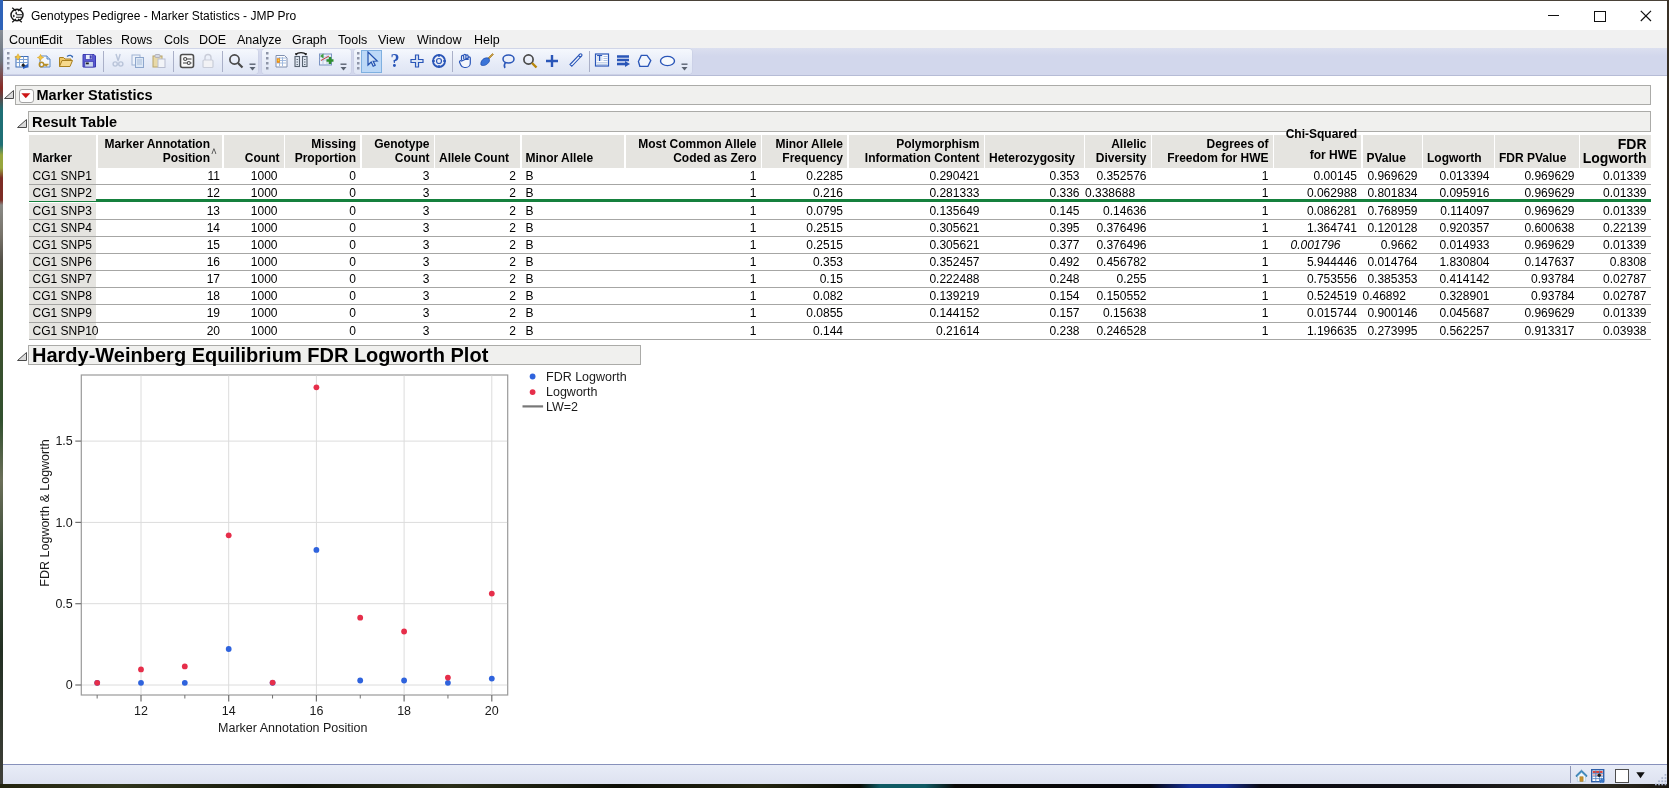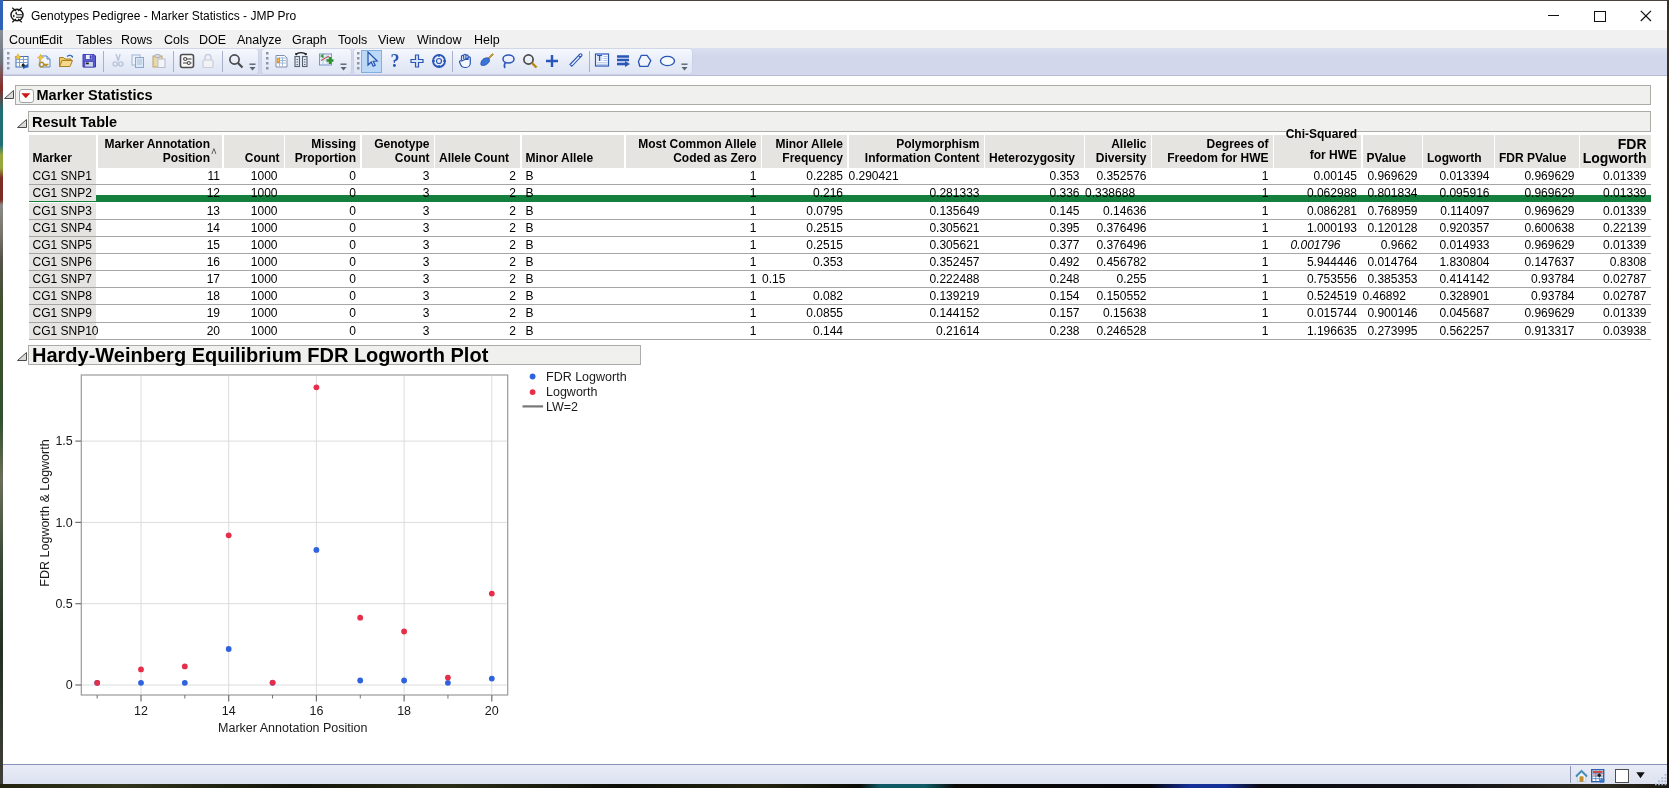--- a/index.html
+++ b/index.html
@@ -289,31 +289,31 @@
     <div style="position:absolute;left:0;top:0;width:67.5px;height:16.15px;background:#e5e4e0;"></div>
     <span style="position:absolute;top:0;left:0.0px;width:67.5px;text-align:left;padding-left:4px;box-sizing:border-box;white-space:nowrap;">CG1 SNP1</span>
     <span style="position:absolute;top:0;left:69.0px;width:124.5px;text-align:right;padding-right:2px;box-sizing:border-box;white-space:nowrap;">11</span>
     <span style="position:absolute;top:0;left:195.0px;width:60.0px;text-align:right;padding-right:6px;box-sizing:border-box;white-space:nowrap;">1000</span>
     <span style="position:absolute;top:0;left:256.5px;width:75.0px;text-align:right;padding-right:4px;box-sizing:border-box;white-space:nowrap;">0</span>
     <span style="position:absolute;top:0;left:333.0px;width:72.0px;text-align:right;padding-right:4px;box-sizing:border-box;white-space:nowrap;">3</span>
     <span style="position:absolute;top:0;left:406.5px;width:85.0px;text-align:right;padding-right:4px;box-sizing:border-box;white-space:nowrap;">2</span>
     <span style="position:absolute;top:0;left:493.0px;width:102.5px;text-align:left;padding-left:4px;box-sizing:border-box;white-space:nowrap;">B</span>
     <span style="position:absolute;top:0;left:597.0px;width:135.0px;text-align:right;padding-right:4px;box-sizing:border-box;white-space:nowrap;">1</span>
     <span style="position:absolute;top:0;left:733.5px;width:85.0px;text-align:right;padding-right:4px;box-sizing:border-box;white-space:nowrap;">0.2285</span>
-    <span style="position:absolute;top:0;left:820.0px;width:135.0px;padding-right:4px;box-sizing:border-box;white-space:nowrap;">0.290421</span>
+    <span style="position:absolute;top:0;left:820.0px;width:135.0px;text-align:right;padding-right:4px;box-sizing:border-box;white-space:nowrap;">0.290421</span>
     <span style="position:absolute;top:0;left:956.5px;width:98.5px;text-align:right;padding-right:4px;box-sizing:border-box;white-space:nowrap;">0.353</span>
     <span style="position:absolute;top:0;left:1056.5px;width:65.5px;text-align:right;padding-right:4px;box-sizing:border-box;white-space:nowrap;">0.352576</span>
     <span style="position:absolute;top:0;left:1123.5px;width:120.5px;text-align:right;padding-right:4px;box-sizing:border-box;white-space:nowrap;">1</span>
     <span style="position:absolute;top:0;left:1245.5px;width:87.0px;text-align:right;padding-right:4px;box-sizing:border-box;white-space:nowrap;">0.00145</span>
     <span style="position:absolute;top:0;left:1334.0px;width:59.0px;text-align:right;padding-right:4px;box-sizing:border-box;white-space:nowrap;">0.969629</span>
     <span style="position:absolute;top:0;left:1394.5px;width:70.5px;text-align:right;padding-right:4px;box-sizing:border-box;white-space:nowrap;">0.013394</span>
     <span style="position:absolute;top:0;left:1466.5px;width:83.5px;text-align:right;padding-right:4px;box-sizing:border-box;white-space:nowrap;">0.969629</span>
     <span style="position:absolute;top:0;left:1551.5px;width:70.5px;text-align:right;padding-right:4px;box-sizing:border-box;white-space:nowrap;">0.01339</span>
   </div>
-<div style="position:absolute;left:28.5px;top:185.35px;width:1622px;height:17.15px;border-bottom:7px solid #15803d;box-sizing:border-box;font-size:12px;line-height:16.15px;">
+<div style="position:absolute;left:28.5px;top:185.35px;width:1622px;height:17.15px;border-bottom:3px solid #15803d;box-sizing:border-box;font-size:12px;line-height:16.15px;">
     <div style="position:absolute;left:0;top:0;width:67.5px;height:16.15px;background:#e5e4e0;"></div>
     <span style="position:absolute;top:0;left:0.0px;width:67.5px;text-align:left;padding-left:4px;box-sizing:border-box;white-space:nowrap;">CG1 SNP2</span>
     <span style="position:absolute;top:0;left:69.0px;width:124.5px;text-align:right;padding-right:2px;box-sizing:border-box;white-space:nowrap;">12</span>
     <span style="position:absolute;top:0;left:195.0px;width:60.0px;text-align:right;padding-right:6px;box-sizing:border-box;white-space:nowrap;">1000</span>
     <span style="position:absolute;top:0;left:256.5px;width:75.0px;text-align:right;padding-right:4px;box-sizing:border-box;white-space:nowrap;">0</span>
     <span style="position:absolute;top:0;left:333.0px;width:72.0px;text-align:right;padding-right:4px;box-sizing:border-box;white-space:nowrap;">3</span>
     <span style="position:absolute;top:0;left:406.5px;width:85.0px;text-align:right;padding-right:4px;box-sizing:border-box;white-space:nowrap;">2</span>
     <span style="position:absolute;top:0;left:493.0px;width:102.5px;text-align:left;padding-left:4px;box-sizing:border-box;white-space:nowrap;">B</span>
     <span style="position:absolute;top:0;left:597.0px;width:135.0px;text-align:right;padding-right:4px;box-sizing:border-box;white-space:nowrap;">1</span>
     <span style="position:absolute;top:0;left:733.5px;width:85.0px;text-align:right;padding-right:4px;box-sizing:border-box;white-space:nowrap;">0.216</span>
@@ -356,21 +356,21 @@
     <span style="position:absolute;top:0;left:256.5px;width:75.0px;text-align:right;padding-right:4px;box-sizing:border-box;white-space:nowrap;">0</span>
     <span style="position:absolute;top:0;left:333.0px;width:72.0px;text-align:right;padding-right:4px;box-sizing:border-box;white-space:nowrap;">3</span>
     <span style="position:absolute;top:0;left:406.5px;width:85.0px;text-align:right;padding-right:4px;box-sizing:border-box;white-space:nowrap;">2</span>
     <span style="position:absolute;top:0;left:493.0px;width:102.5px;text-align:left;padding-left:4px;box-sizing:border-box;white-space:nowrap;">B</span>
     <span style="position:absolute;top:0;left:597.0px;width:135.0px;text-align:right;padding-right:4px;box-sizing:border-box;white-space:nowrap;">1</span>
     <span style="position:absolute;top:0;left:733.5px;width:85.0px;text-align:right;padding-right:4px;box-sizing:border-box;white-space:nowrap;">0.2515</span>
     <span style="position:absolute;top:0;left:820.0px;width:135.0px;text-align:right;padding-right:4px;box-sizing:border-box;white-space:nowrap;">0.305621</span>
     <span style="position:absolute;top:0;left:956.5px;width:98.5px;text-align:right;padding-right:4px;box-sizing:border-box;white-space:nowrap;">0.395</span>
     <span style="position:absolute;top:0;left:1056.5px;width:65.5px;text-align:right;padding-right:4px;box-sizing:border-box;white-space:nowrap;">0.376496</span>
     <span style="position:absolute;top:0;left:1123.5px;width:120.5px;text-align:right;padding-right:4px;box-sizing:border-box;white-space:nowrap;">1</span>
-    <span style="position:absolute;top:0;left:1245.5px;width:87.0px;text-align:right;padding-right:4px;box-sizing:border-box;white-space:nowrap;">1.000193</span>
+    <span style="position:absolute;top:0;left:1245.5px;width:87.0px;text-align:right;padding-right:4px;box-sizing:border-box;white-space:nowrap;">1.364741</span>
     <span style="position:absolute;top:0;left:1334.0px;width:59.0px;text-align:right;padding-right:4px;box-sizing:border-box;white-space:nowrap;">0.120128</span>
     <span style="position:absolute;top:0;left:1394.5px;width:70.5px;text-align:right;padding-right:4px;box-sizing:border-box;white-space:nowrap;">0.920357</span>
     <span style="position:absolute;top:0;left:1466.5px;width:83.5px;text-align:right;padding-right:4px;box-sizing:border-box;white-space:nowrap;">0.600638</span>
     <span style="position:absolute;top:0;left:1551.5px;width:70.5px;text-align:right;padding-right:4px;box-sizing:border-box;white-space:nowrap;">0.22139</span>
   </div>
 <div style="position:absolute;left:28.5px;top:236.79999999999998px;width:1622px;height:17.15px;border-bottom:1px solid #a6a6a4;box-sizing:border-box;font-size:12px;line-height:16.15px;">
     <div style="position:absolute;left:0;top:0;width:67.5px;height:16.15px;background:#e5e4e0;"></div>
     <span style="position:absolute;top:0;left:0.0px;width:67.5px;text-align:left;padding-left:4px;box-sizing:border-box;white-space:nowrap;">CG1 SNP5</span>
     <span style="position:absolute;top:0;left:69.0px;width:124.5px;text-align:right;padding-right:2px;box-sizing:border-box;white-space:nowrap;">15</span>
     <span style="position:absolute;top:0;left:195.0px;width:60.0px;text-align:right;padding-right:6px;box-sizing:border-box;white-space:nowrap;">1000</span>
@@ -414,21 +414,21 @@
 <div style="position:absolute;left:28.5px;top:271.09999999999997px;width:1622px;height:17.15px;border-bottom:1px solid #a6a6a4;box-sizing:border-box;font-size:12px;line-height:16.15px;">
     <div style="position:absolute;left:0;top:0;width:67.5px;height:16.15px;background:#e5e4e0;"></div>
     <span style="position:absolute;top:0;left:0.0px;width:67.5px;text-align:left;padding-left:4px;box-sizing:border-box;white-space:nowrap;">CG1 SNP7</span>
     <span style="position:absolute;top:0;left:69.0px;width:124.5px;text-align:right;padding-right:2px;box-sizing:border-box;white-space:nowrap;">17</span>
     <span style="position:absolute;top:0;left:195.0px;width:60.0px;text-align:right;padding-right:6px;box-sizing:border-box;white-space:nowrap;">1000</span>
     <span style="position:absolute;top:0;left:256.5px;width:75.0px;text-align:right;padding-right:4px;box-sizing:border-box;white-space:nowrap;">0</span>
     <span style="position:absolute;top:0;left:333.0px;width:72.0px;text-align:right;padding-right:4px;box-sizing:border-box;white-space:nowrap;">3</span>
     <span style="position:absolute;top:0;left:406.5px;width:85.0px;text-align:right;padding-right:4px;box-sizing:border-box;white-space:nowrap;">2</span>
     <span style="position:absolute;top:0;left:493.0px;width:102.5px;text-align:left;padding-left:4px;box-sizing:border-box;white-space:nowrap;">B</span>
     <span style="position:absolute;top:0;left:597.0px;width:135.0px;text-align:right;padding-right:4px;box-sizing:border-box;white-space:nowrap;">1</span>
-    <span style="position:absolute;top:0;left:733.5px;width:85.0px;padding-right:4px;box-sizing:border-box;white-space:nowrap;">0.15</span>
+    <span style="position:absolute;top:0;left:733.5px;width:85.0px;text-align:right;padding-right:4px;box-sizing:border-box;white-space:nowrap;">0.15</span>
     <span style="position:absolute;top:0;left:820.0px;width:135.0px;text-align:right;padding-right:4px;box-sizing:border-box;white-space:nowrap;">0.222488</span>
     <span style="position:absolute;top:0;left:956.5px;width:98.5px;text-align:right;padding-right:4px;box-sizing:border-box;white-space:nowrap;">0.248</span>
     <span style="position:absolute;top:0;left:1056.5px;width:65.5px;text-align:right;padding-right:4px;box-sizing:border-box;white-space:nowrap;">0.255</span>
     <span style="position:absolute;top:0;left:1123.5px;width:120.5px;text-align:right;padding-right:4px;box-sizing:border-box;white-space:nowrap;">1</span>
     <span style="position:absolute;top:0;left:1245.5px;width:87.0px;text-align:right;padding-right:4px;box-sizing:border-box;white-space:nowrap;">0.753556</span>
     <span style="position:absolute;top:0;left:1334.0px;width:59.0px;text-align:right;padding-right:4px;box-sizing:border-box;white-space:nowrap;">0.385353</span>
     <span style="position:absolute;top:0;left:1394.5px;width:70.5px;text-align:right;padding-right:4px;box-sizing:border-box;white-space:nowrap;">0.414142</span>
     <span style="position:absolute;top:0;left:1466.5px;width:83.5px;text-align:right;padding-right:4px;box-sizing:border-box;white-space:nowrap;">0.93784</span>
     <span style="position:absolute;top:0;left:1551.5px;width:70.5px;text-align:right;padding-right:4px;box-sizing:border-box;white-space:nowrap;">0.02787</span>
   </div>

